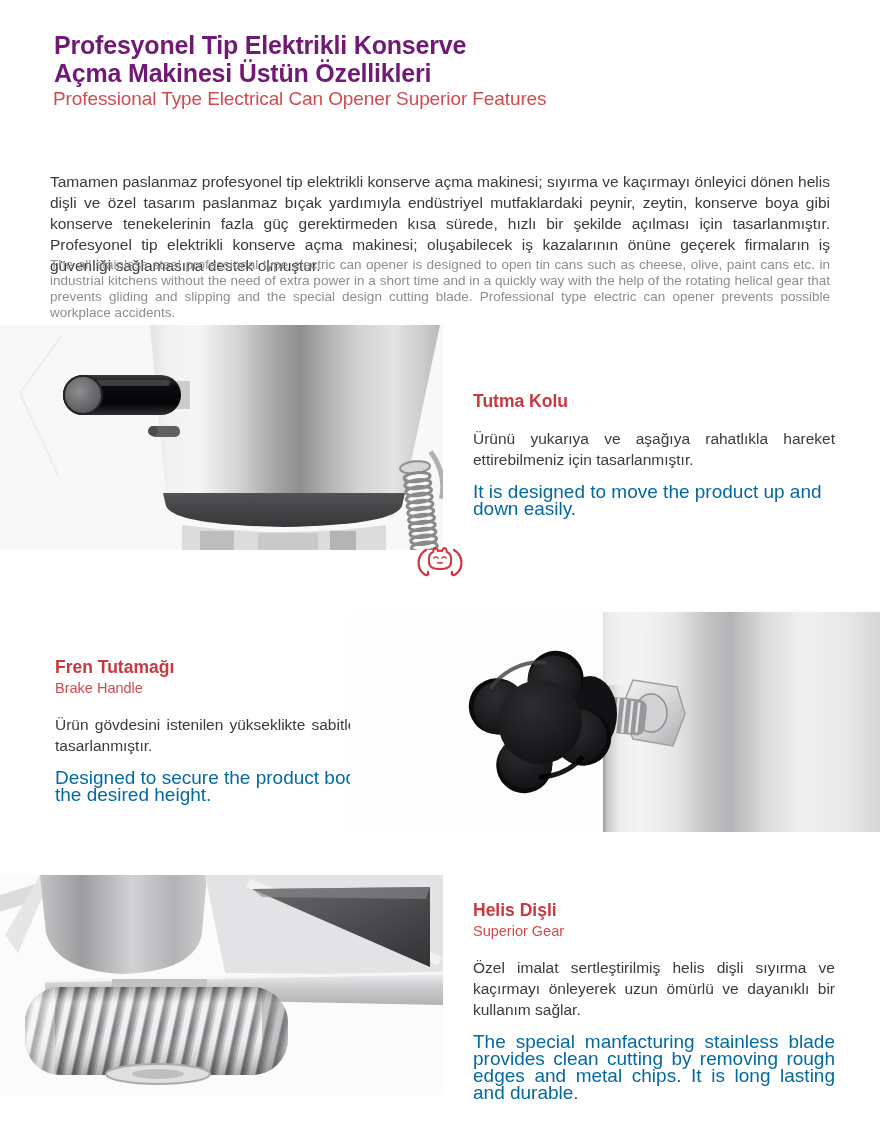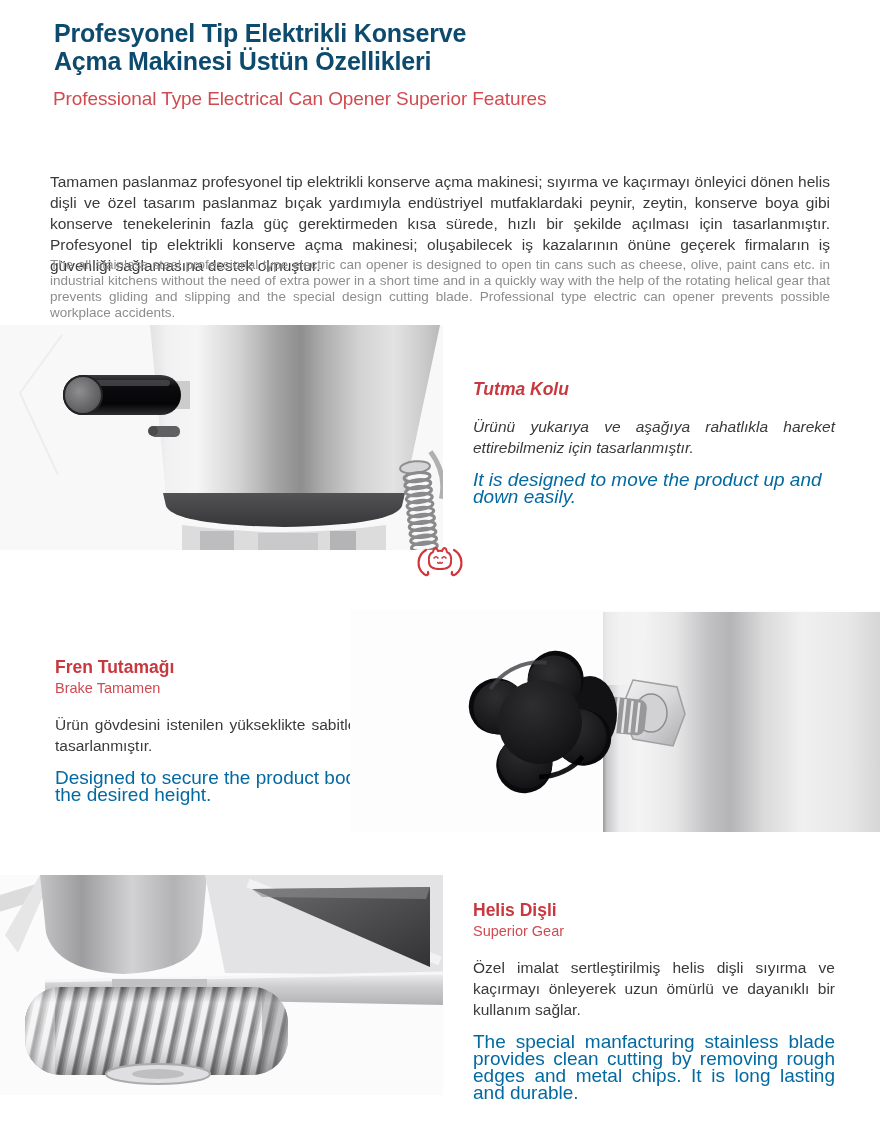--- a/index.html
+++ b/index.html
@@ -2,22 +2,22 @@
 <html><head>
 <meta charset="utf-8">
 <style>
   html,body{margin:0;padding:0;background:#ffffff;}
   .page{
     position:relative;width:880px;height:1125px;background:#ffffff;
     font-family:"Liberation Sans",sans-serif;overflow:hidden;
   }
   
   .main-title{
-    position:absolute;left:54px;top:2px;
-    font-size:25px;font-weight:700;color:#0c4a6e;line-height:28px;letter-spacing:-0.2px;
+    position:absolute;left:54px;top:14px;
+    font-size:25px;font-weight:700;color:#701a75;line-height:28px;letter-spacing:-0.2px;
   }
   .main-subtitle{
     position:absolute;left:53px;top:88px;
     font-size:19px;font-weight:400;color:#d04b51;letter-spacing:-0.1px;
   }
   
   .intro-tr{
     position:absolute;left:50px;top:155px;width:780px;
     font-size:15.5px;line-height:21px;color:#3a3a3b;text-align:justify;
   }
@@ -25,21 +25,21 @@
     position:absolute;left:50px;top:243px;width:780px;
     font-size:13.5px;line-height:16px;color:#8d8d8f;text-align:justify;
   }
   
   .feature-text{position:absolute;}
   .ft-title{font-size:17.5px;font-weight:700;color:#c8383f;line-height:20px;}
   .ft-sub{font-size:14.5px;color:#d04b51;line-height:17px;margin-top:3px;}
   .ft-tr{font-size:15.5px;line-height:21px;color:#3a3a3b;text-align:justify;margin-top:17px;}
   .ft-en{font-size:19px;line-height:17px;color:#0369a1;text-align:justify;margin-top:13px;}
   .ft-en.single{text-align:left;}
-  .feature-text.s1{left:473px;top:379px;width:362px;font-style:italic;}
+  .feature-text.s1{left:473px;top:391px;width:362px;}
   .feature-text.s2{left:55px;top:657px;width:360px;}
   .feature-text.s3{left:473px;top:900px;width:362px;}
   
   .photo{position:absolute;overflow:hidden;}
   .photo.p1{left:0;top:325px;width:443px;height:225px;background:#f8f8f8;}
   .photo.p2{left:350px;top:610px;width:530px;height:222px;background:#fdfdfd;}
   .photo.p3{left:0;top:875px;width:443px;height:220px;background:#fbfbfb;}
   .photo svg{display:block;}
   
   .cat-logo{position:absolute;left:413px;top:545px;width:54px;height:36px;}
@@ -139,21 +139,21 @@
         <path d="M16,17 Q15,9 20,7 L21,4 Q22,2 24,4 L25,6 Q27,5.5 29,6 L30,4 Q32,2 33,4 L34,7 Q39,9 38,17 Q38,24 27,24 Q16,24 16,17 Z" stroke-width="2"></path>
         <path d="M21,13 q2,-2.5 4,0" stroke-width="1.6"></path>
         <path d="M29,13 q2,-2.5 4,0" stroke-width="1.6"></path>
         <path d="M24.5,17.5 q1.2,1.6 2.5,0 q1.2,1.6 2.5,0" stroke-width="1.4"></path>
       </g>
     </svg>
   </div>
 
   <div class="feature-text s2">
     <div class="ft-title">Fren Tutamağı</div>
-    <div class="ft-sub">Brake Tamamen</div>
+    <div class="ft-sub">Brake Handle</div>
     <p class="ft-tr" style="margin-bottom:0">Ürün gövdesini istenilen yükseklikte sabitlemek için tasarlanmıştır.</p>
     <p class="ft-en single" style="margin-bottom:0">Designed to secure the product body at the desired height.</p>
   </div>
 
   <div class="photo p2">
     <svg width="530" height="222" viewBox="0 0 530 222">
       <defs>
         <linearGradient id="colg" x1="0" y1="0" x2="1" y2="0">
           <stop offset="0" stop-color="#9b9b9d"></stop>
             <stop offset="0.015" stop-color="#c8c8ca"></stop>

